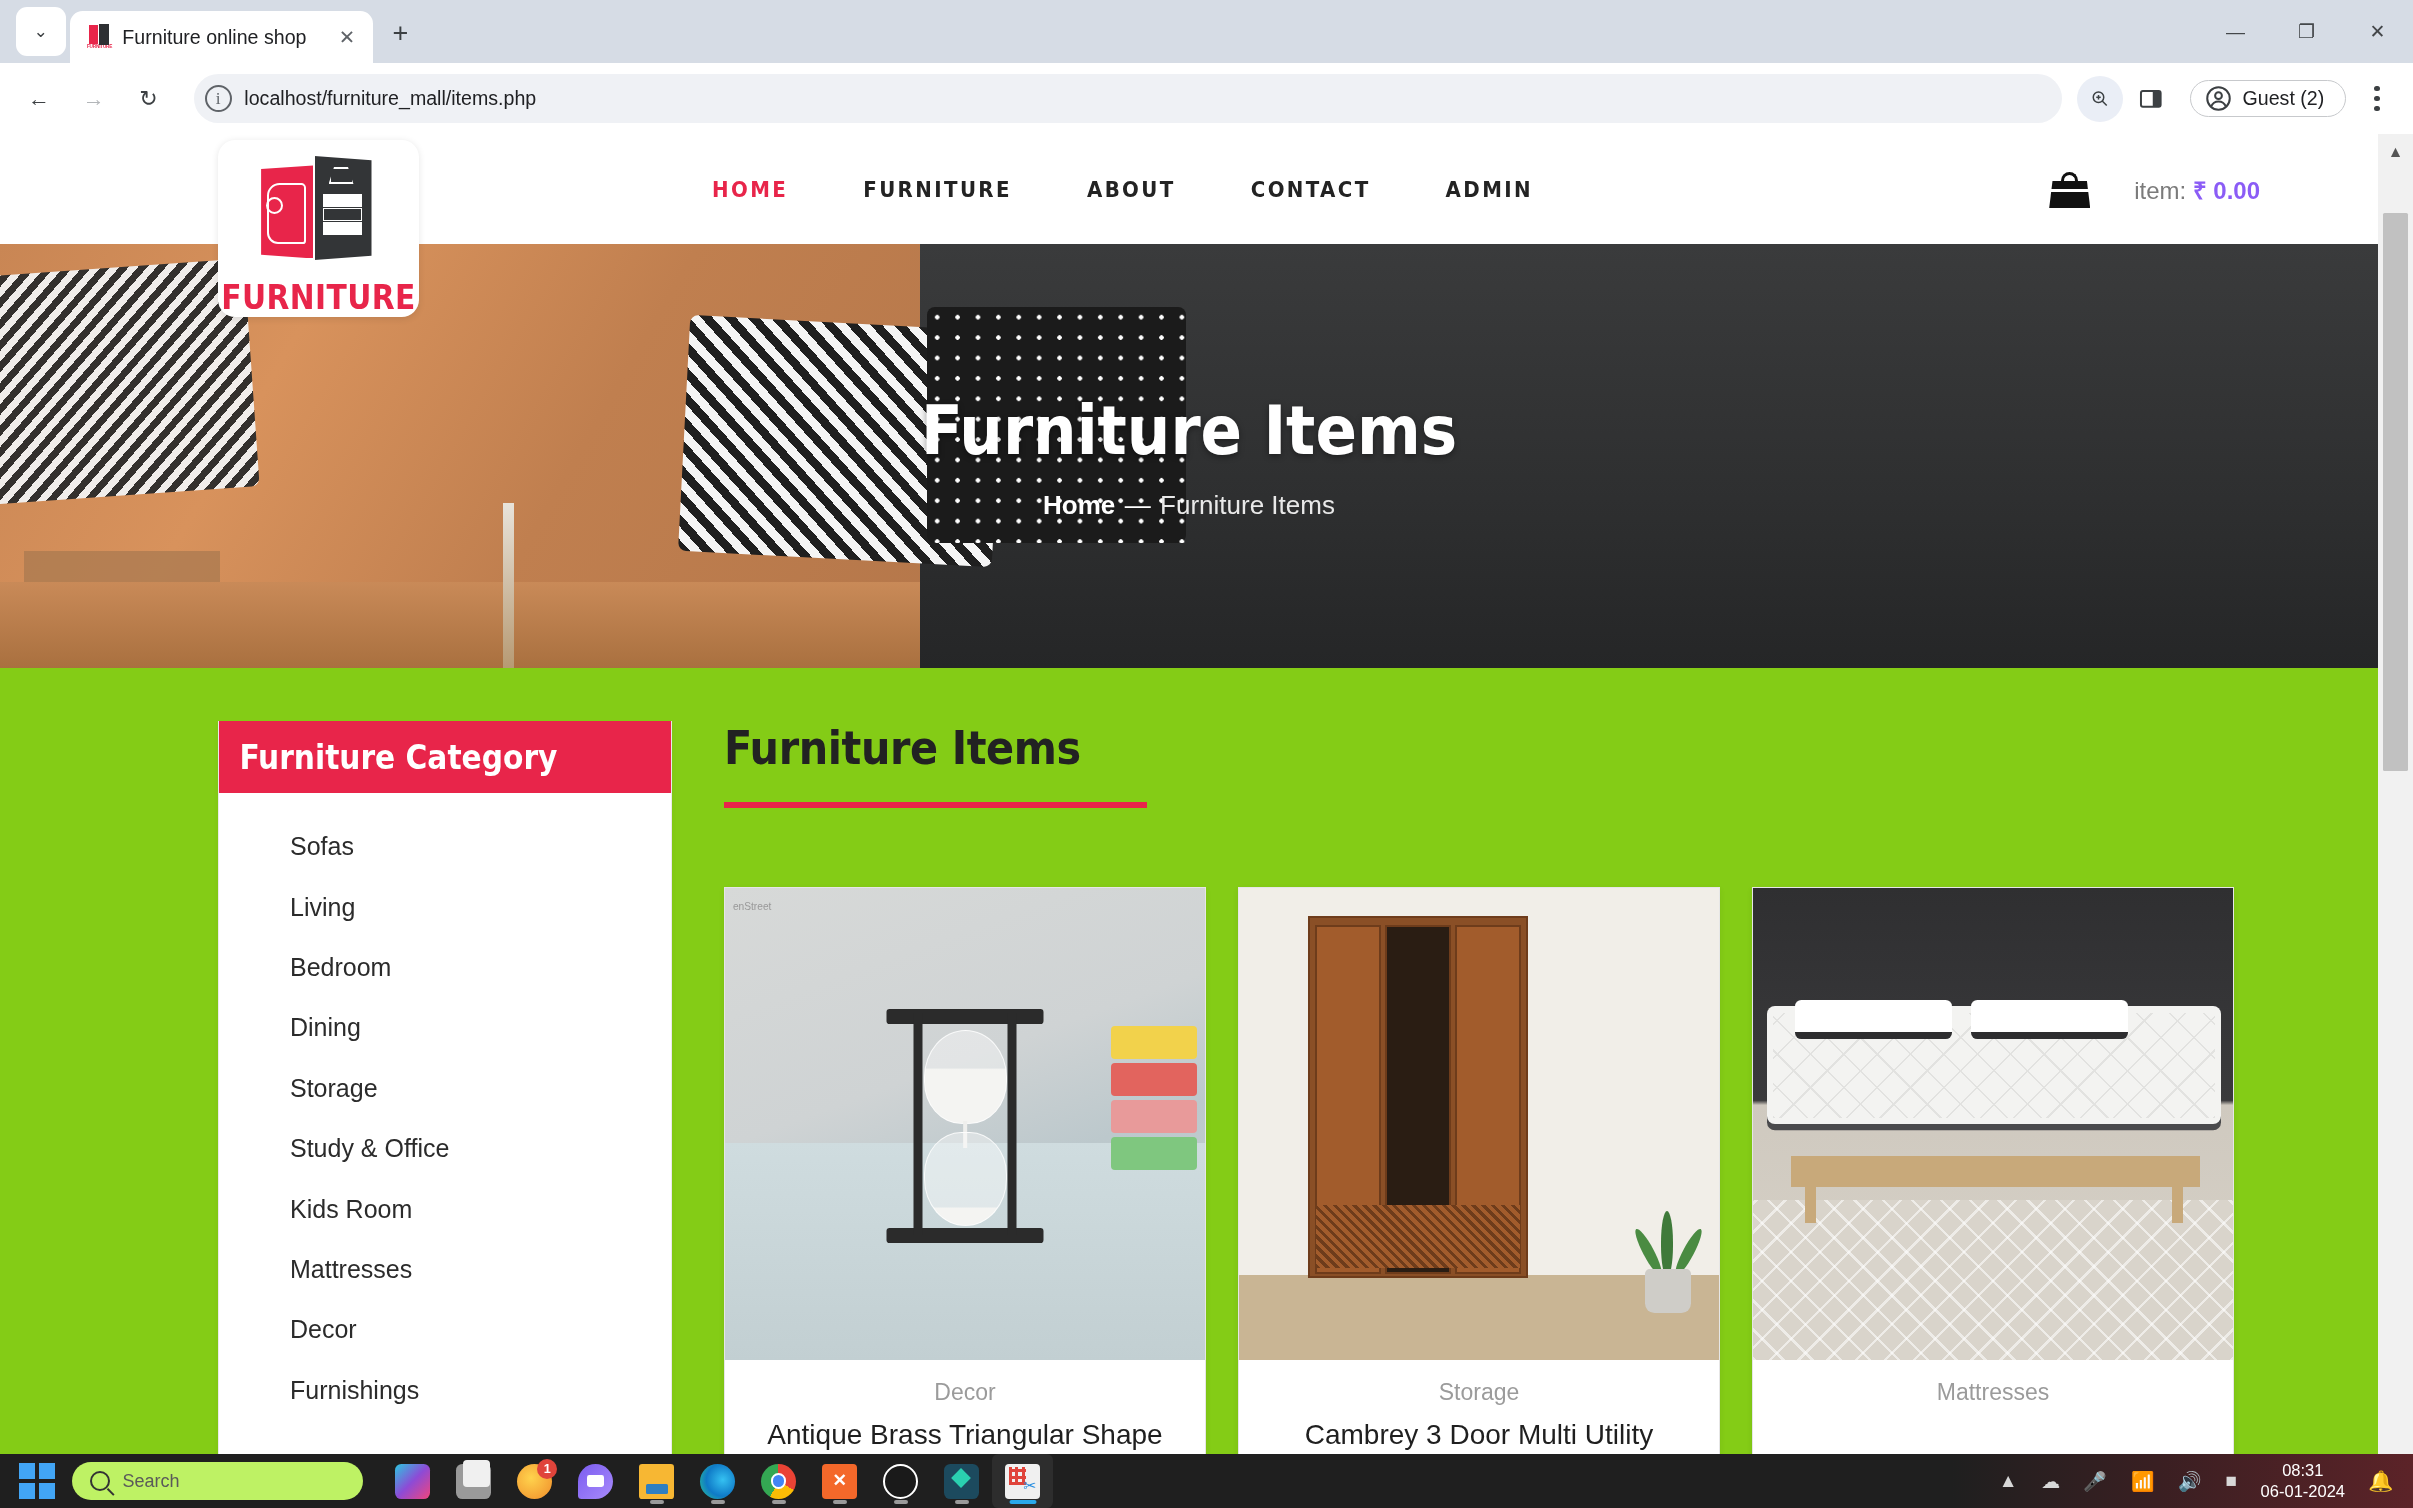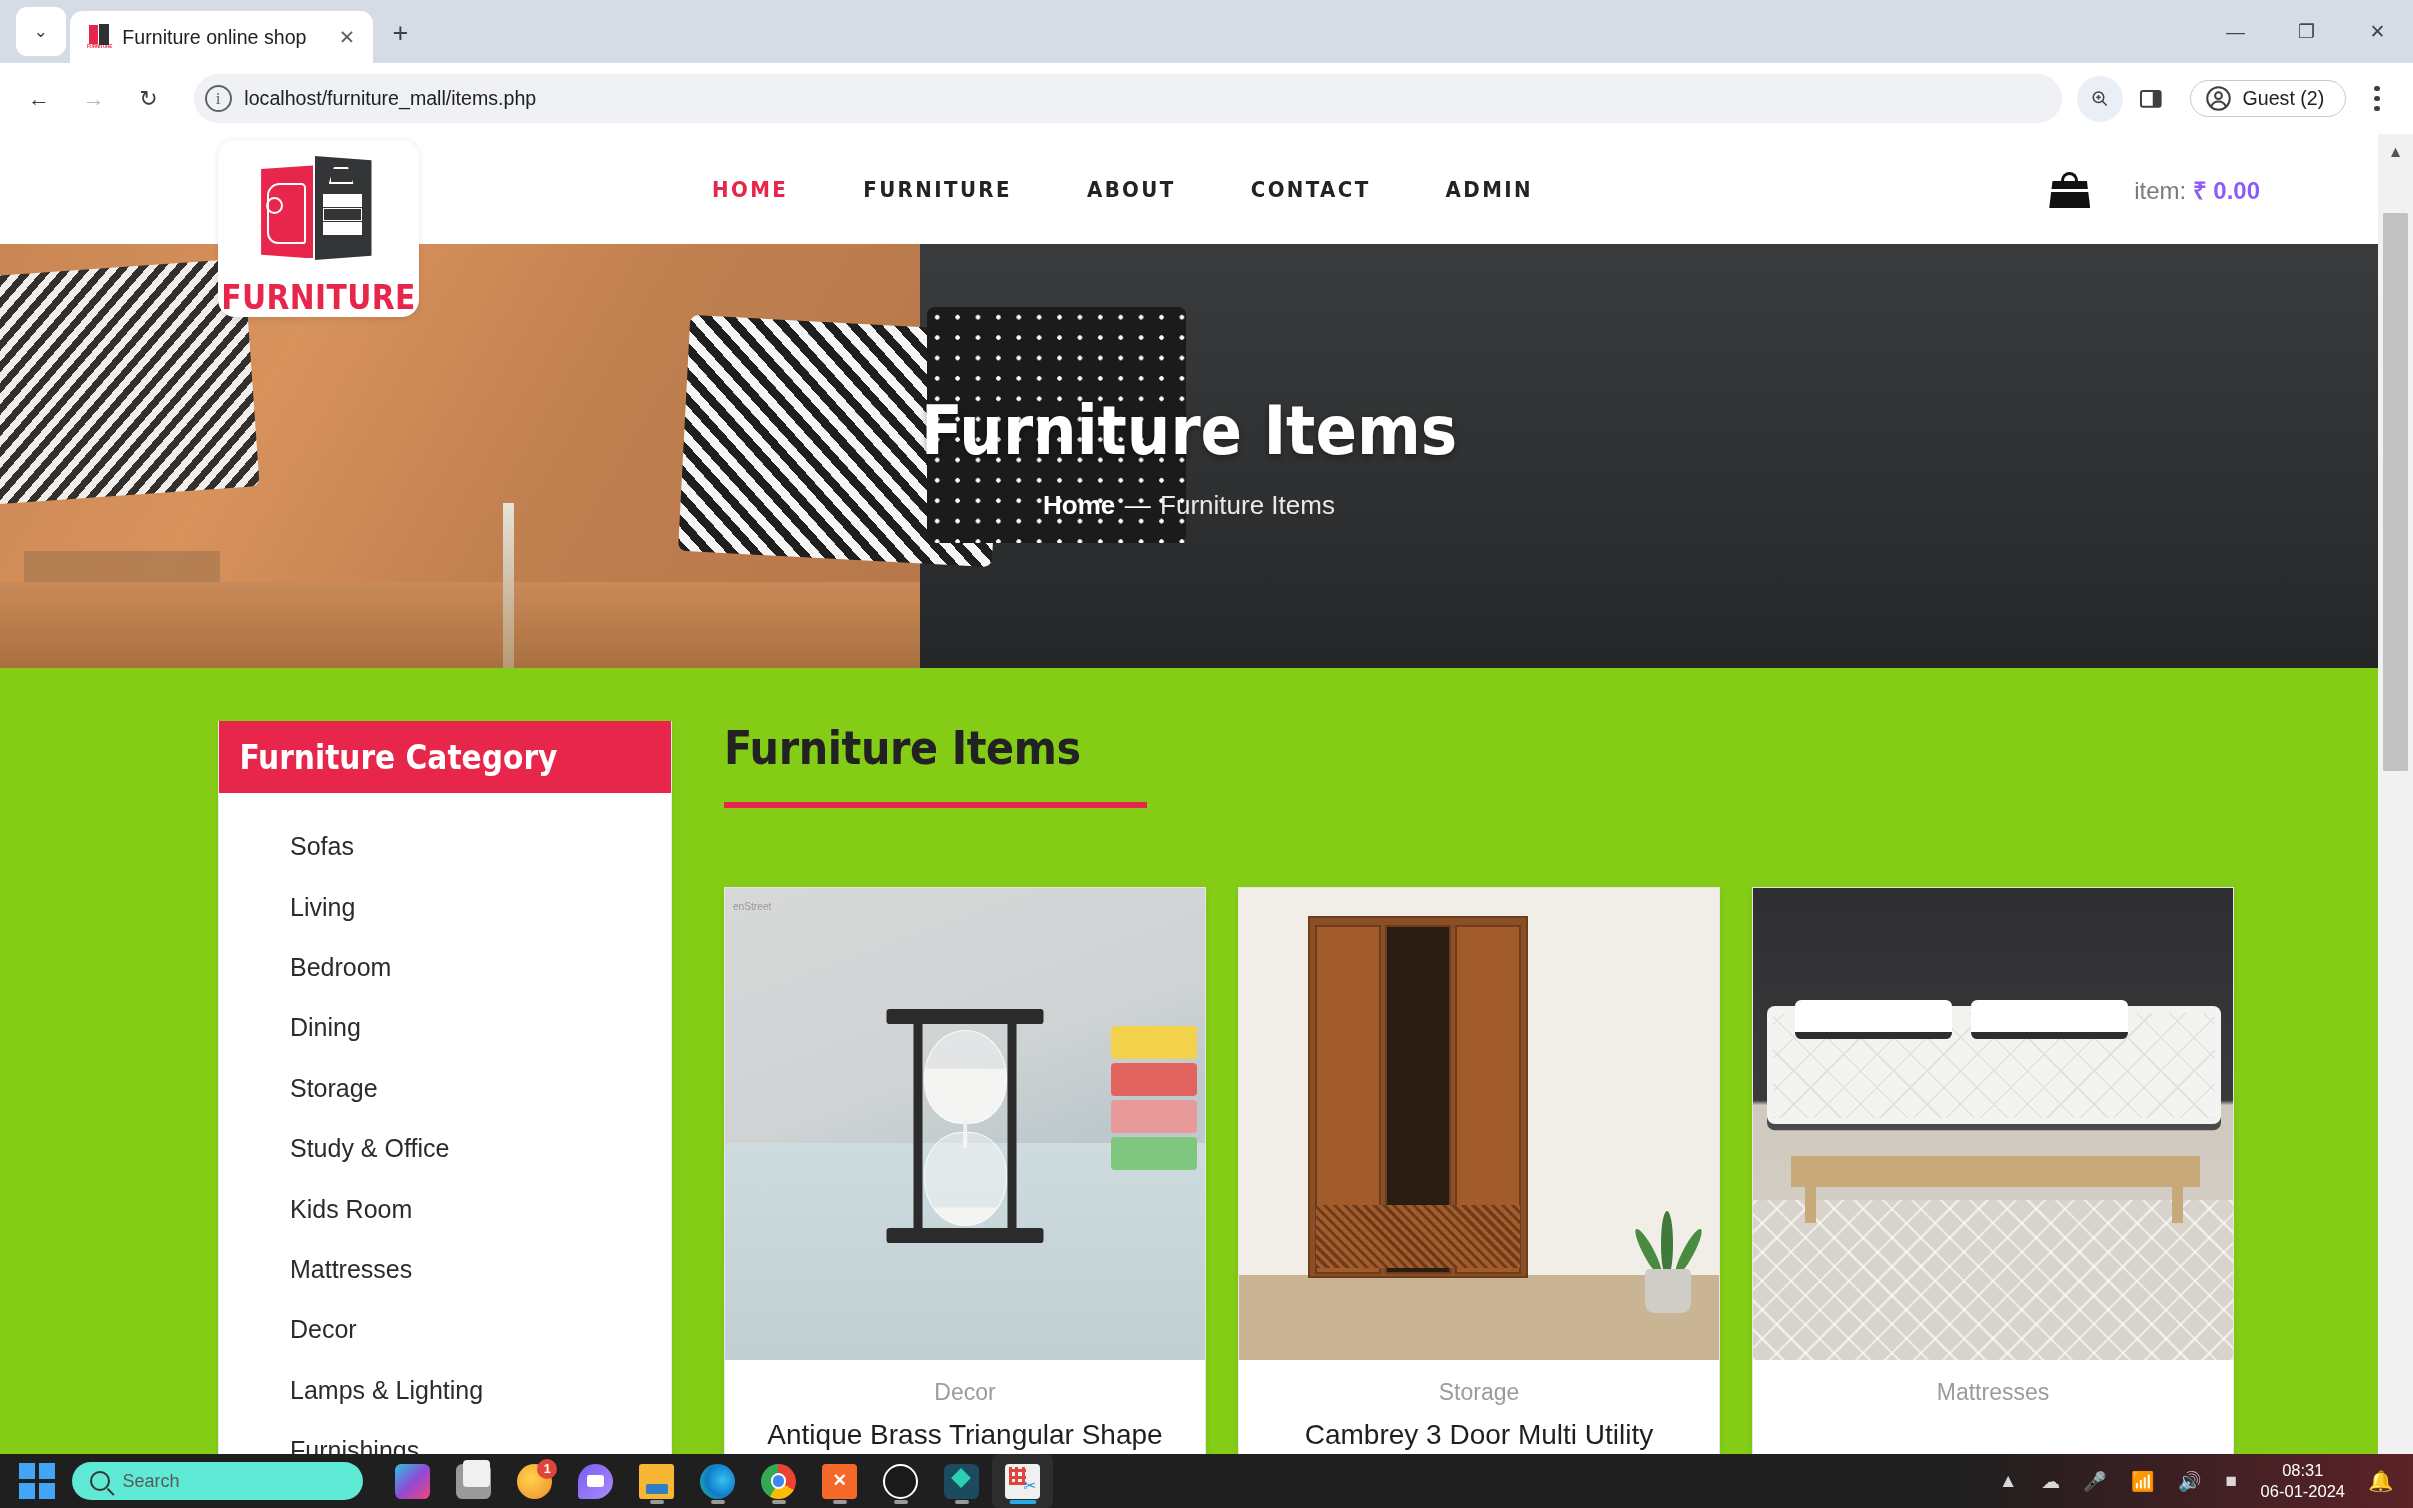--- a/index.html
+++ b/index.html
@@ -219,21 +219,21 @@
   .pg-scroll { position: absolute; right: 0; top: 0; width: 35px; height: 1320px; background: #f1f1f1; z-index: 60; }
   .pg-arrow { width: 35px; height: 35px; display:flex; align-items:center; justify-content:center; color:#555; font-size: 15.7px;}
   .pg-thumb { position: absolute; left: 4.7px; top: 79px; width: 25px; height: 558px; background: #c1c1c1; border-radius: 1.6px; }
 
   
   .taskbar { position: absolute; left: 0; top: 1454px; width: 2413px; height: 54px;
       background: #1f1f1f; display: flex; align-items: center; }
   .tb-left { display:flex; align-items:center; gap: 0; padding-left: 19px; }
   .win-logo { width: 36px; height: 36px; display:grid; grid-template-columns:1fr 1fr; grid-template-rows:1fr 1fr; gap:3.1px; margin-right: 17.3px;}
   .win-logo i { background:#42a5f5; display:block; }
-  .tb-search { width: 291px; height: 38px; background: #5eead4; border-radius: 20.4px;
+  .tb-search { width: 291px; height: 38px; background: #bef264; border-radius: 20.4px;
       display: flex; align-items: center; gap: 12.6px; padding: 0 17.3px; }
   .tb-search .mag { width: 20.4px; height: 20.4px; border: 2.4px solid #333; border-radius: 50%; position: relative; }
   .tb-search .mag::after { content:""; position:absolute; right:-7px; bottom:-4.7px; width:9.4px; height:2.4px; background:#333; transform: rotate(45deg);}
   .tb-search-label { font-size: 18px; color: #5a5a5a; }
   .tb-apps { display: flex; align-items: center; gap: 0; margin-left: 19px; }
   .tb-app { width: 61px; height: 54px; display:flex; align-items:center; justify-content:center; position: relative; }
   .tb-app.active { background: #2d2d2d; border-radius: 6.3px; }
   .ic { width: 35px; height: 35px; border-radius: 6.3px; position: relative; }
   .dot { position: absolute; bottom: 3.9px; left: 50%; transform: translateX(-50%); width: 14px; height: 3.9px; background: #9a9a9a; border-radius: 2.4px;}
   .dot.blue { background: #29a8ea; width: 27px; }
@@ -373,21 +373,20 @@
           <div class="sb-list">
             <div class="sb-item">Sofas</div>
             <div class="sb-item">Living</div>
             <div class="sb-item">Bedroom</div>
             <div class="sb-item">Dining</div>
             <div class="sb-item">Storage</div>
             <div class="sb-item">Study &amp; Office</div>
             <div class="sb-item">Kids Room</div>
             <div class="sb-item">Mattresses</div>
             <div class="sb-item">Decor</div>
-            <div class="sb-item">Lamps &amp; Lighting</div>
             <div class="sb-item">Furnishings</div>
           </div>
         </aside>
 
         <section class="main">
           <h1 class="main-title">Furniture Items</h1>
           <div class="title-rule"></div>
 
           <div class="grid">
 

